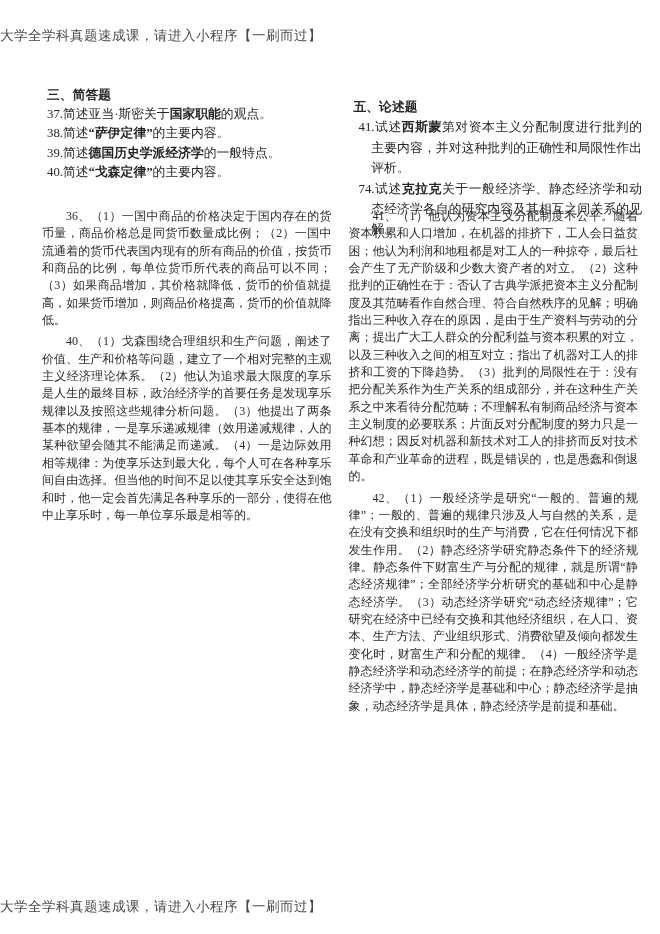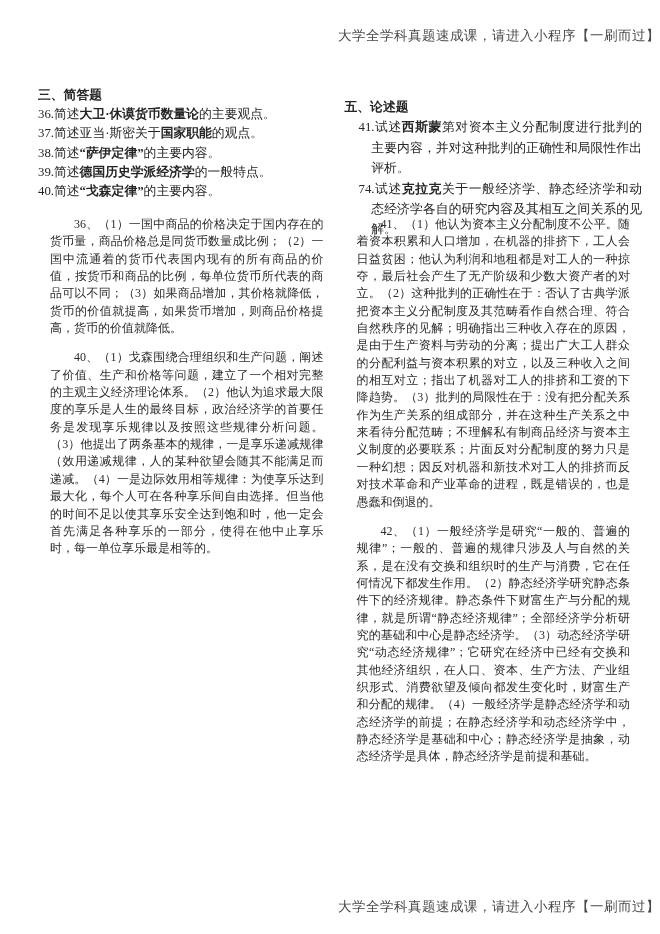--- a/index.html
+++ b/index.html
@@ -6,21 +6,21 @@
   body {
     width: 660px; height: 934px;
     background: #ffffff;
     color: #2e2e2e;
     font-family: "Liberation Serif", "DejaVu Serif", serif;
     position: relative;
     overflow: hidden;
   }
   .banner {
     position: absolute; left: 0; width: 100%;
-    text-align: right;
+    text-align: left;
     font-size: 13.5px;
     color: #4a4a4a;
     letter-spacing: 0.5px;
   }
   .banner.top { top: 27px; }
   .banner.bottom { bottom: 18px; }
 
   .content {
     position: absolute;
     top: 86px; left: 38px; right: 18px;
@@ -33,49 +33,48 @@
     height: 118px;
     font-size: 12.8px;
     line-height: 19.2px;
     color: #252525;
   }
   .column.right .q-block {
     box-sizing: border-box;
     padding-top: 11px;
     line-height: 20.4px;
   }
-  .q-line { white-space: nowrap; }
+  .q-line { white-space: nowrap; margin-left: 9px; }
   .q-wrap {
     white-space: normal;
     padding-left: 1em;
     text-indent: -1em;
     text-align: justify;
     margin-left: 14px;
   }
   .b { font-weight: bold; }
 
   .a-block {
     font-size: 12px;
     line-height: 17.35px;
     text-align: justify;
     color: #2a2a2a;
   }
-  .a-block p { margin: 12px; text-indent: 2em; font-family: Liberation Serif, serif; }
+  .a-block p { margin: 4px; text-indent: 2em; font-family: Liberation Serif, serif; }
 </style>
 </head>
 <body>
 
 <div class="banner top">大学全学科真题速成课，请进入小程序【一刷而过】</div>
 
 <div class="content">
 
   <div class="column left">
     <div class="q-block">
       <div class="q-line b">三、简答题</div>
-      <div class="q-line"><span>36.简述</span><span class="b">大卫·休谟货币数量论</span><span>的主要观点。</span></div>
       <div class="q-line"><span>37.简述亚当·斯密关于</span><span class="b">国家职能</span><span>的观点。</span></div>
       <div class="q-line"><span>38.简述</span><span class="b">“萨伊定律”</span><span>的主要内容。</span></div>
       <div class="q-line"><span>39.简述</span><span class="b">德国历史学派经济学</span><span>的一般特点。</span></div>
       <div class="q-line"><span>40.简述</span><span class="b">“戈森定律”</span><span>的主要内容。</span></div>
     </div>
     <div class="a-block">
       <p>36、（1）一国中商品的价格决定于国内存在的货币量，商品价格总是同货币数量成比例；（2）一国中流通着的货币代表国内现有的所有商品的价值，按货币和商品的比例，每单位货币所代表的商品可以不同；（3）如果商品增加，其价格就降低，货币的价值就提高，如果货币增加，则商品价格提高，货币的价值就降低。</p>
       <p>40、（1）戈森围绕合理组织和生产问题，阐述了价值、生产和价格等问题，建立了一个相对完整的主观主义经济理论体系。（2）他认为追求最大限度的享乐是人生的最终目标，政治经济学的首要任务是发现享乐规律以及按照这些规律分析问题。（3）他提出了两条基本的规律，一是享乐递减规律（效用递减规律，人的某种欲望会随其不能满足而递减。（4）一是边际效用相等规律：为使享乐达到最大化，每个人可在各种享乐间自由选择。但当他的时间不足以使其享乐安全达到饱和时，他一定会首先满足各种享乐的一部分，使得在他中止享乐时，每一单位享乐最是相等的。</p>
     </div>
   </div>

